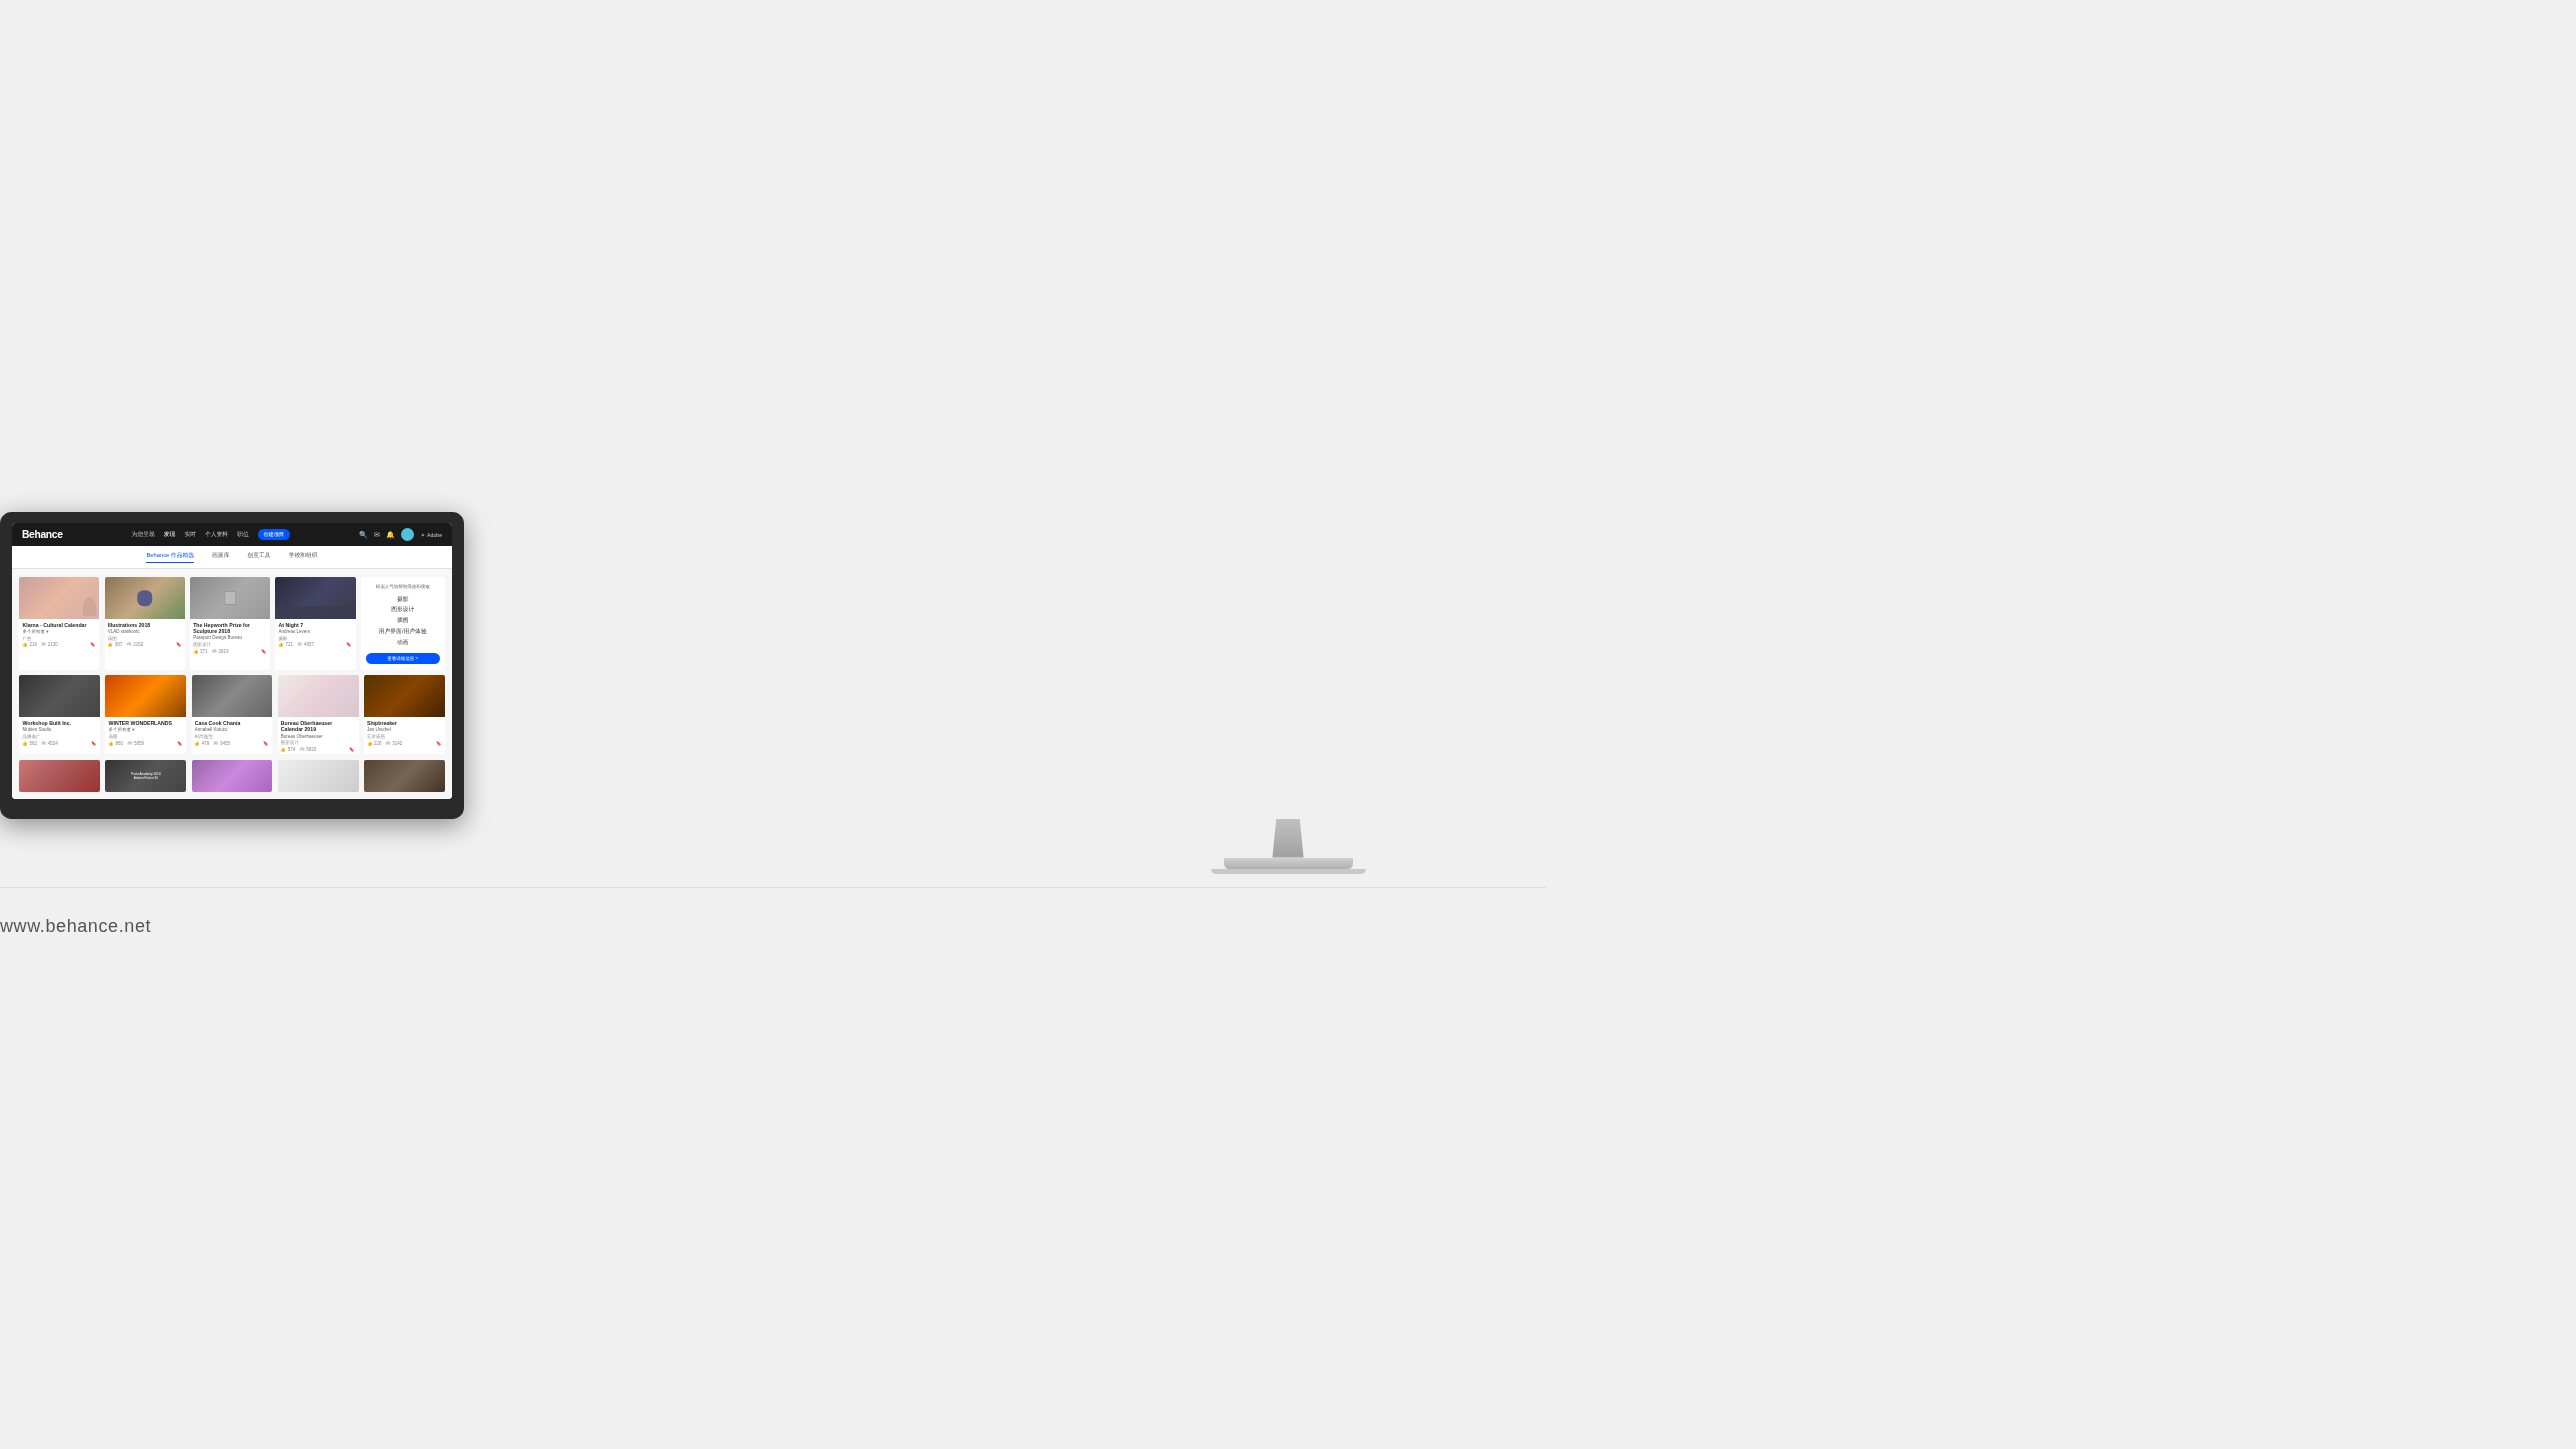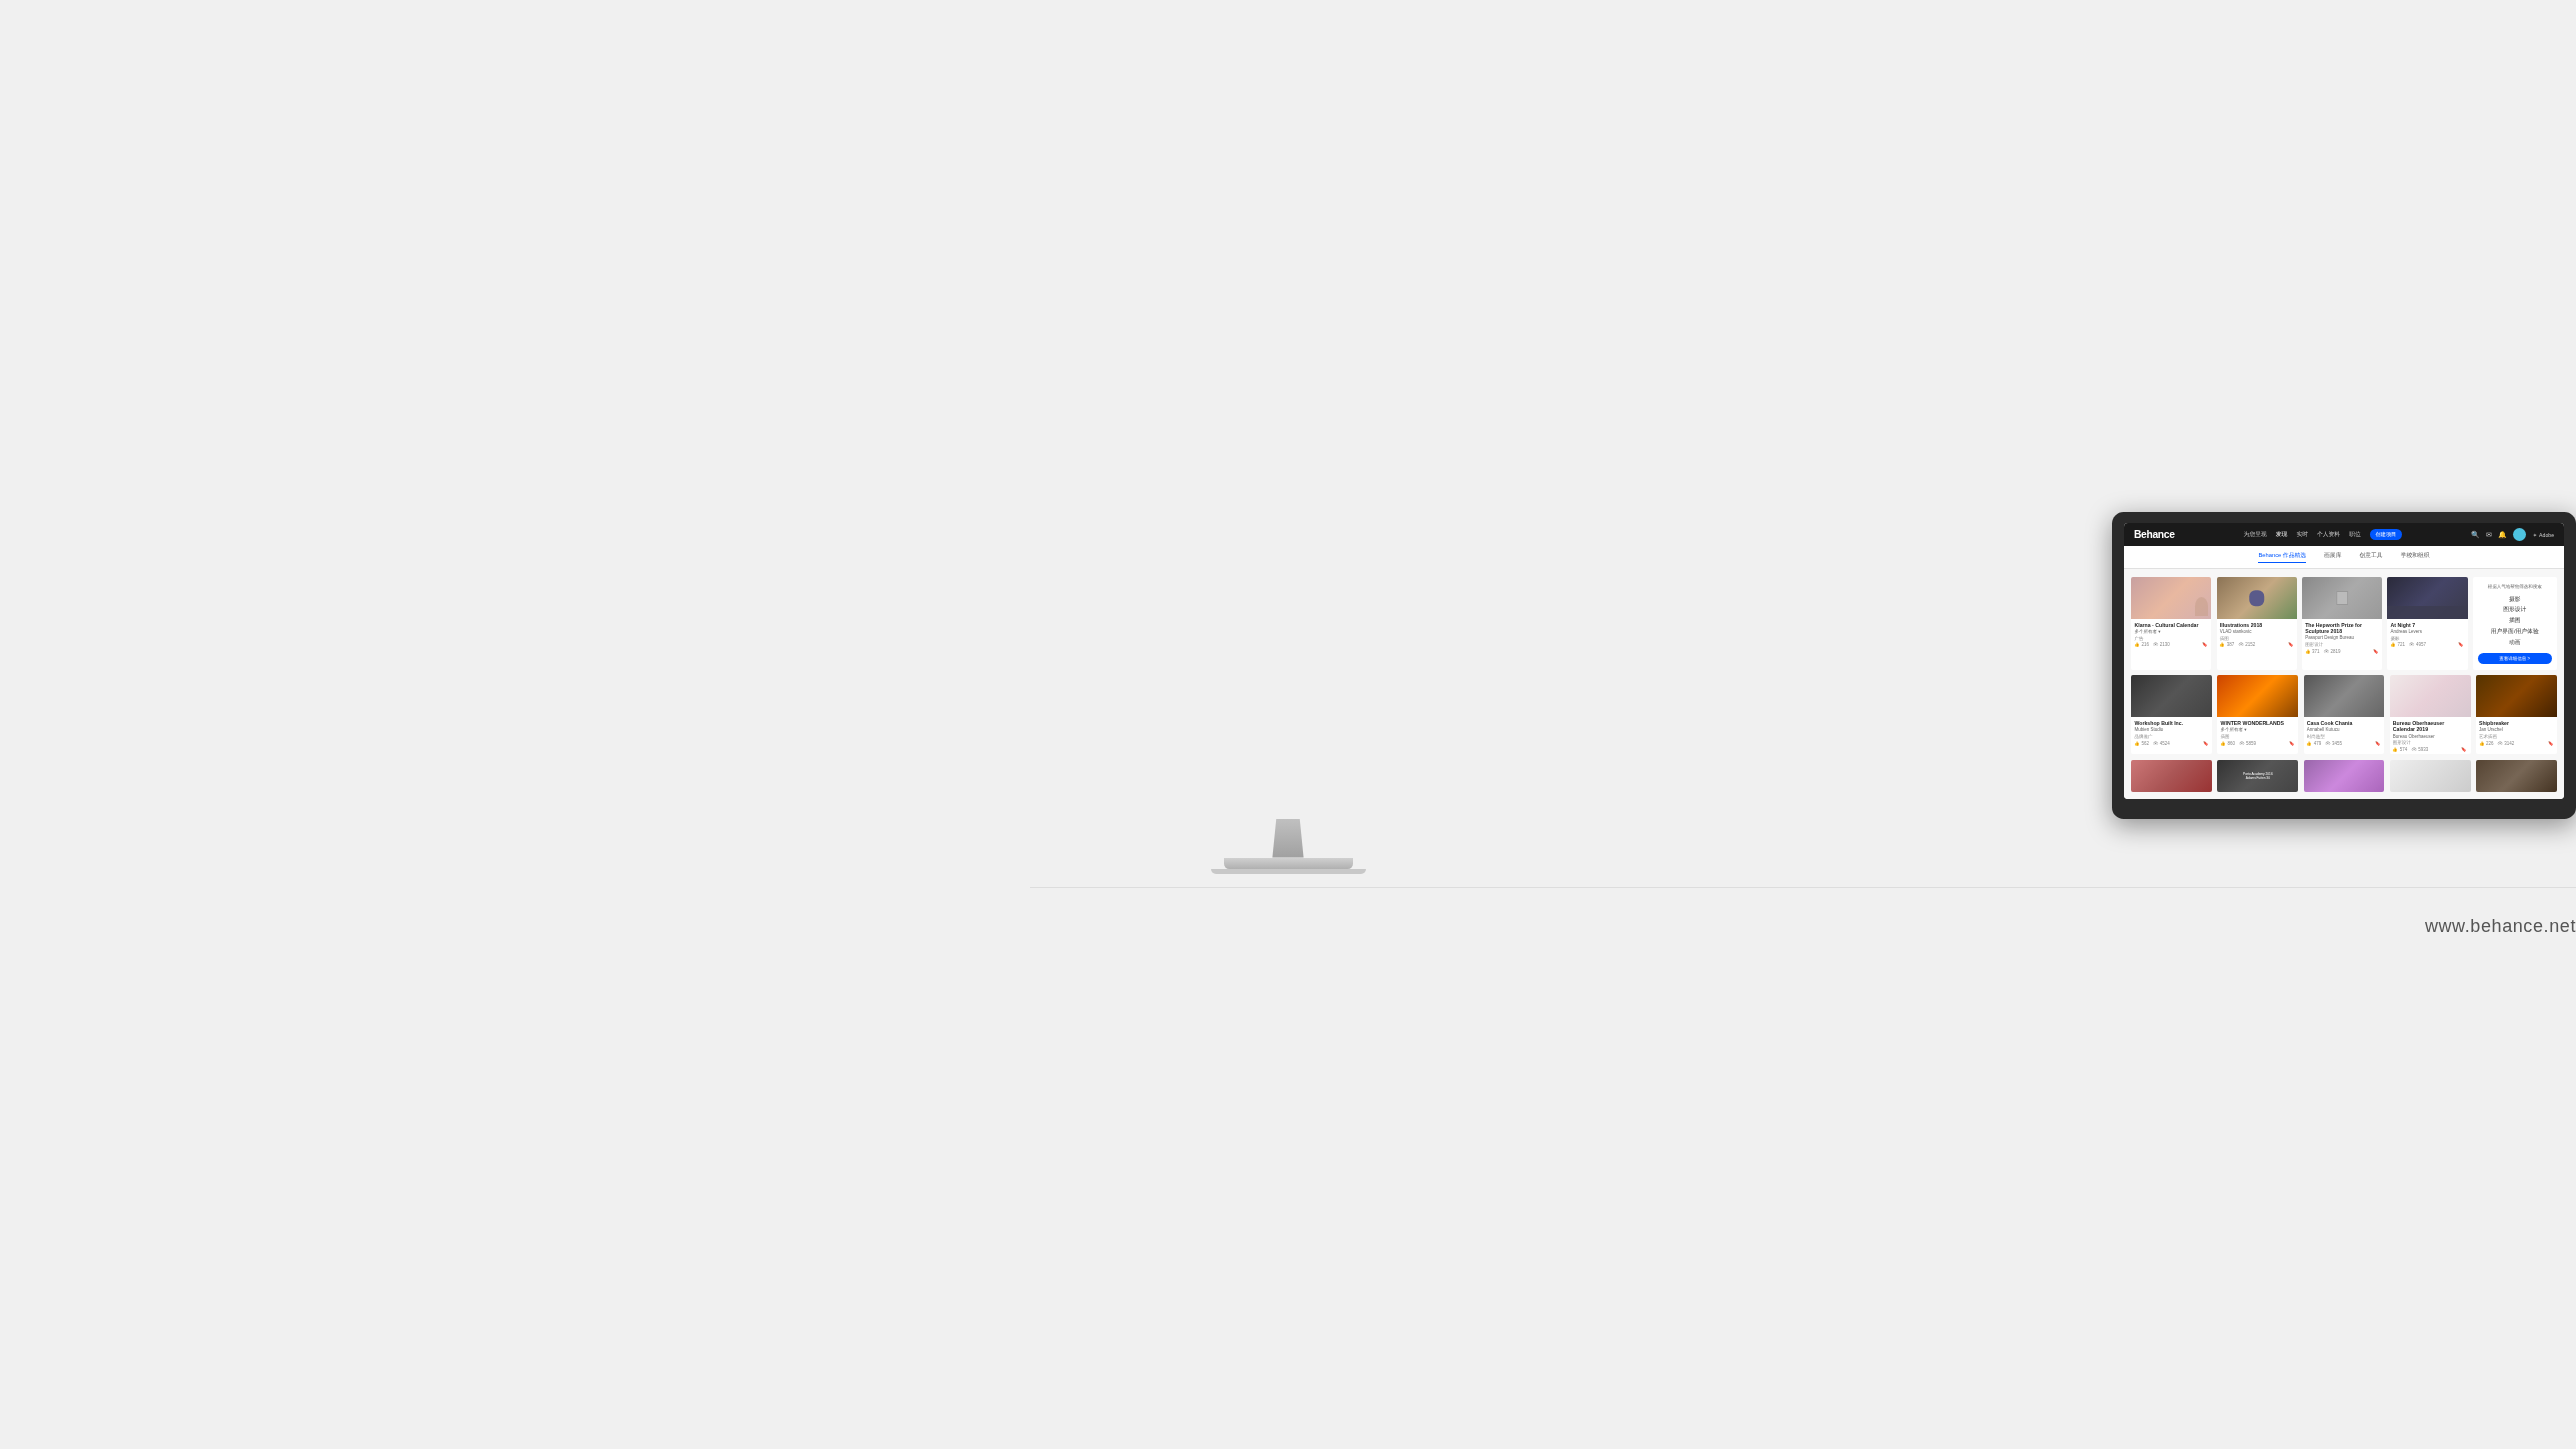--- a/index.html
+++ b/index.html
@@ -9,21 +9,21 @@
       flex-direction: column;
       align-items: center;
       justify-content: center;
       min-height: 100vh;
       font-family: 'Arial', sans-serif;
     }
 
     .scene {
       display: flex;
       flex-direction: column;
-      align-items: flex-end;
+      align-items: flex-start;
       width: 100%;
     }
 
     
     .monitor-outer {
       background: #2a2a2a;
       border-radius: 11.6px;
       padding: 11.6px 11.6px 19.3px 11.6px;
       width: 464px;
       box-shadow: 0 6.4px 26px rgba(0,0,0,0.4);

